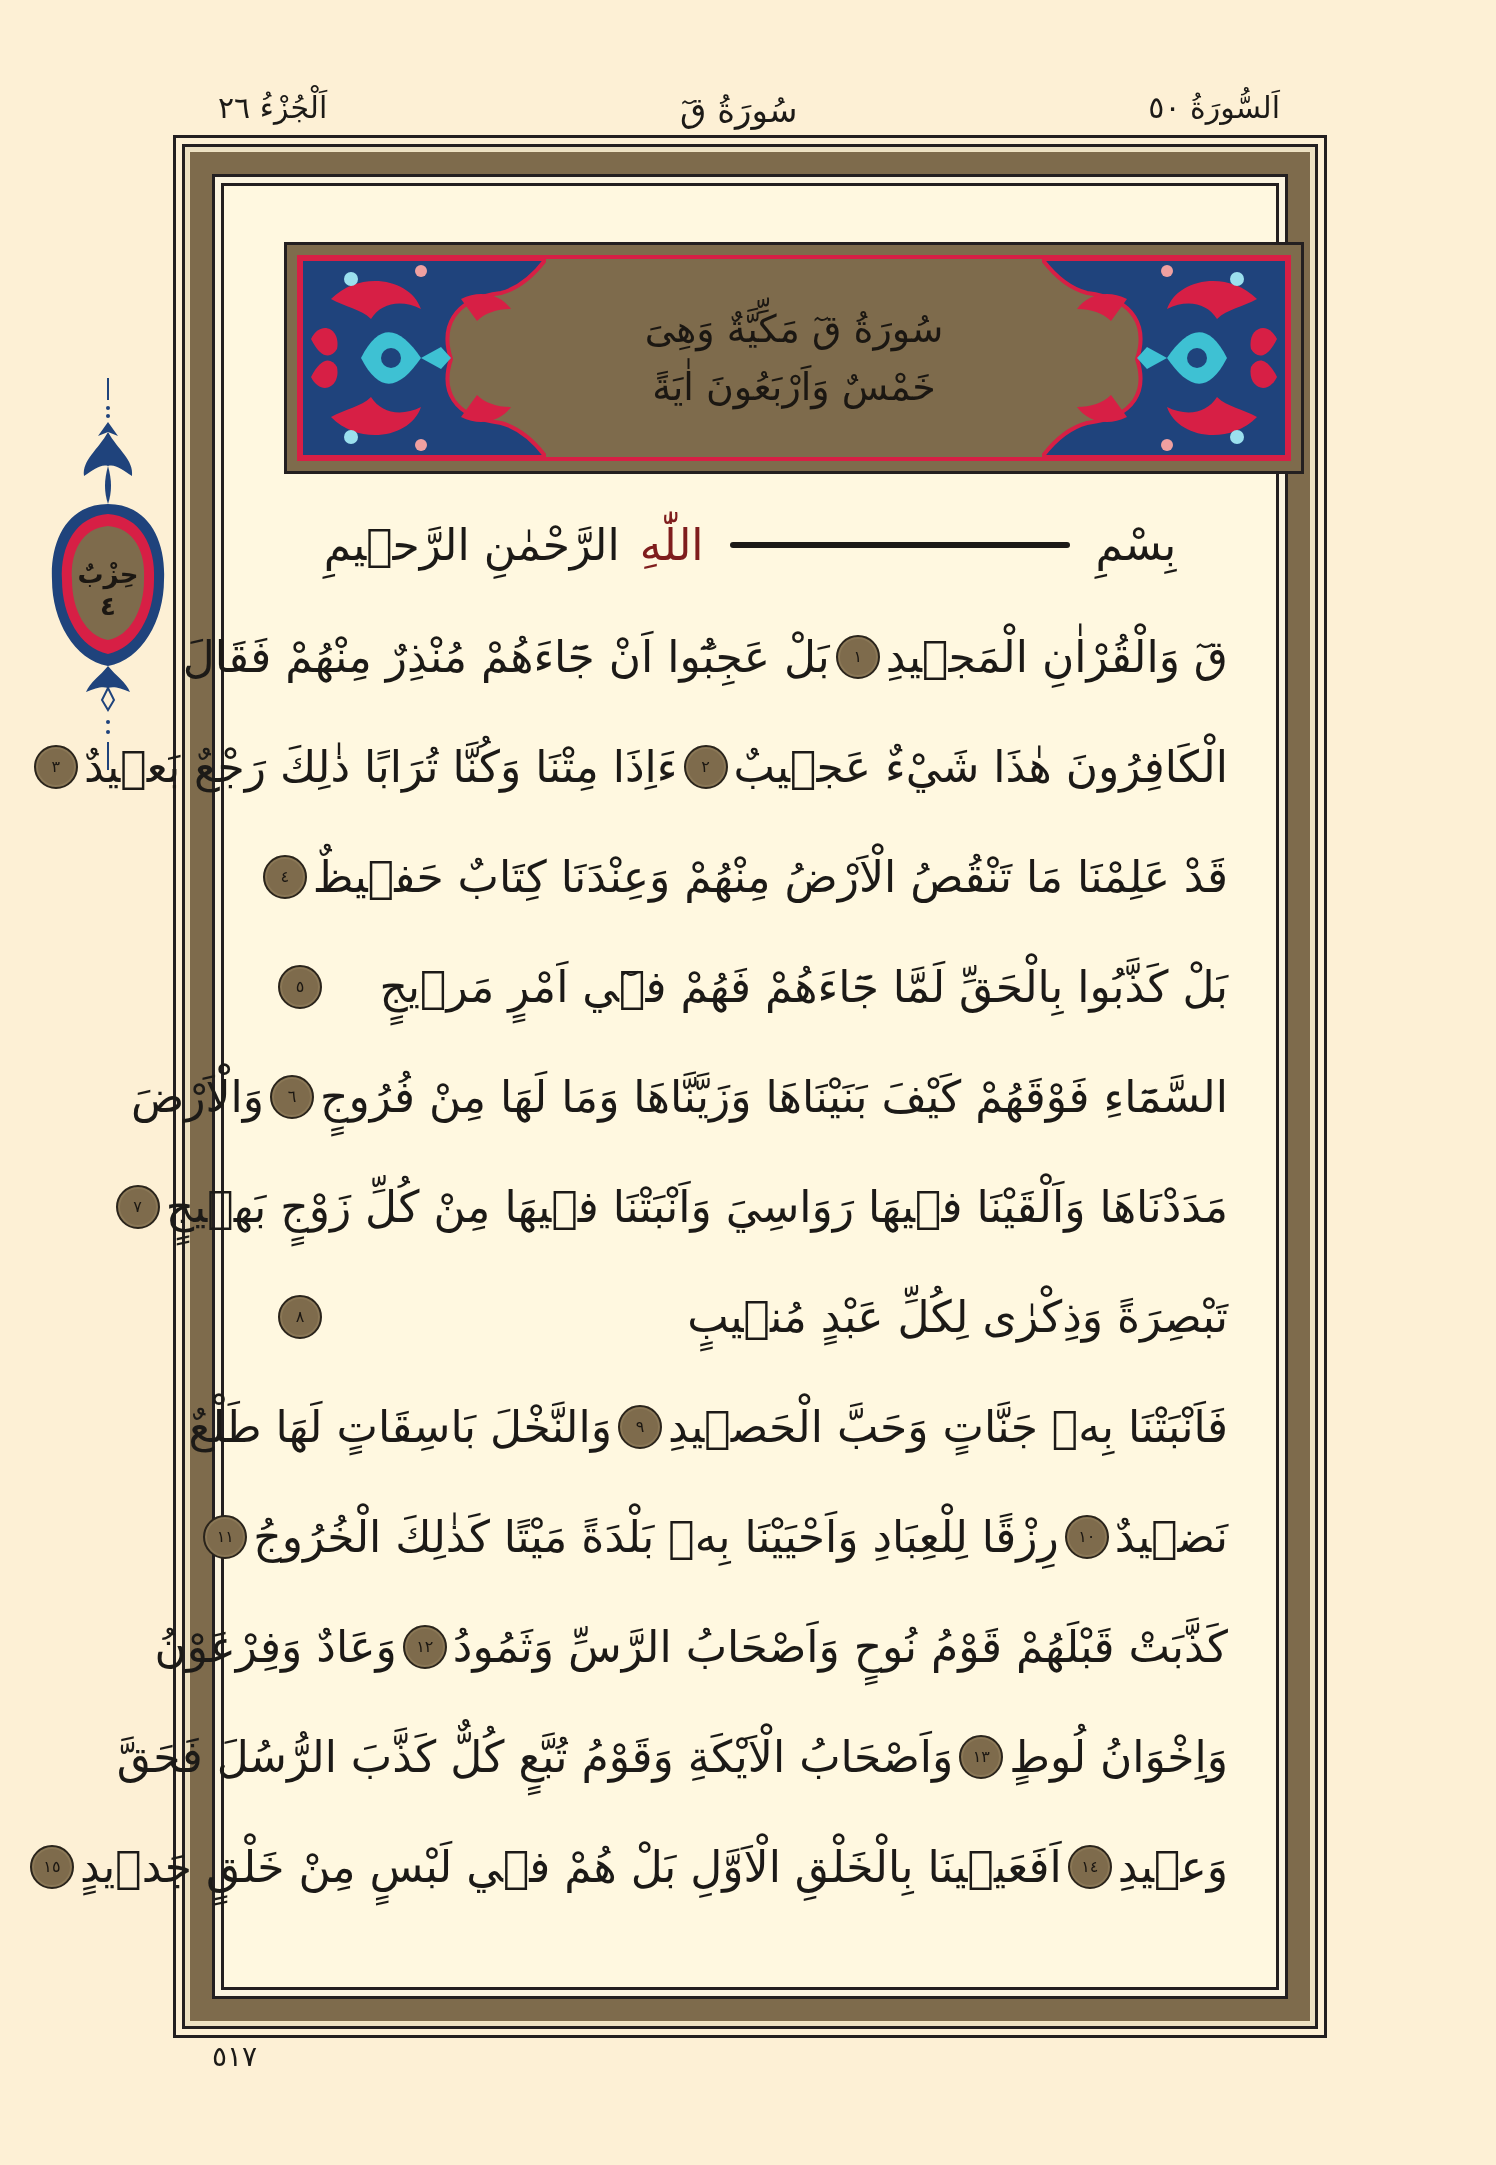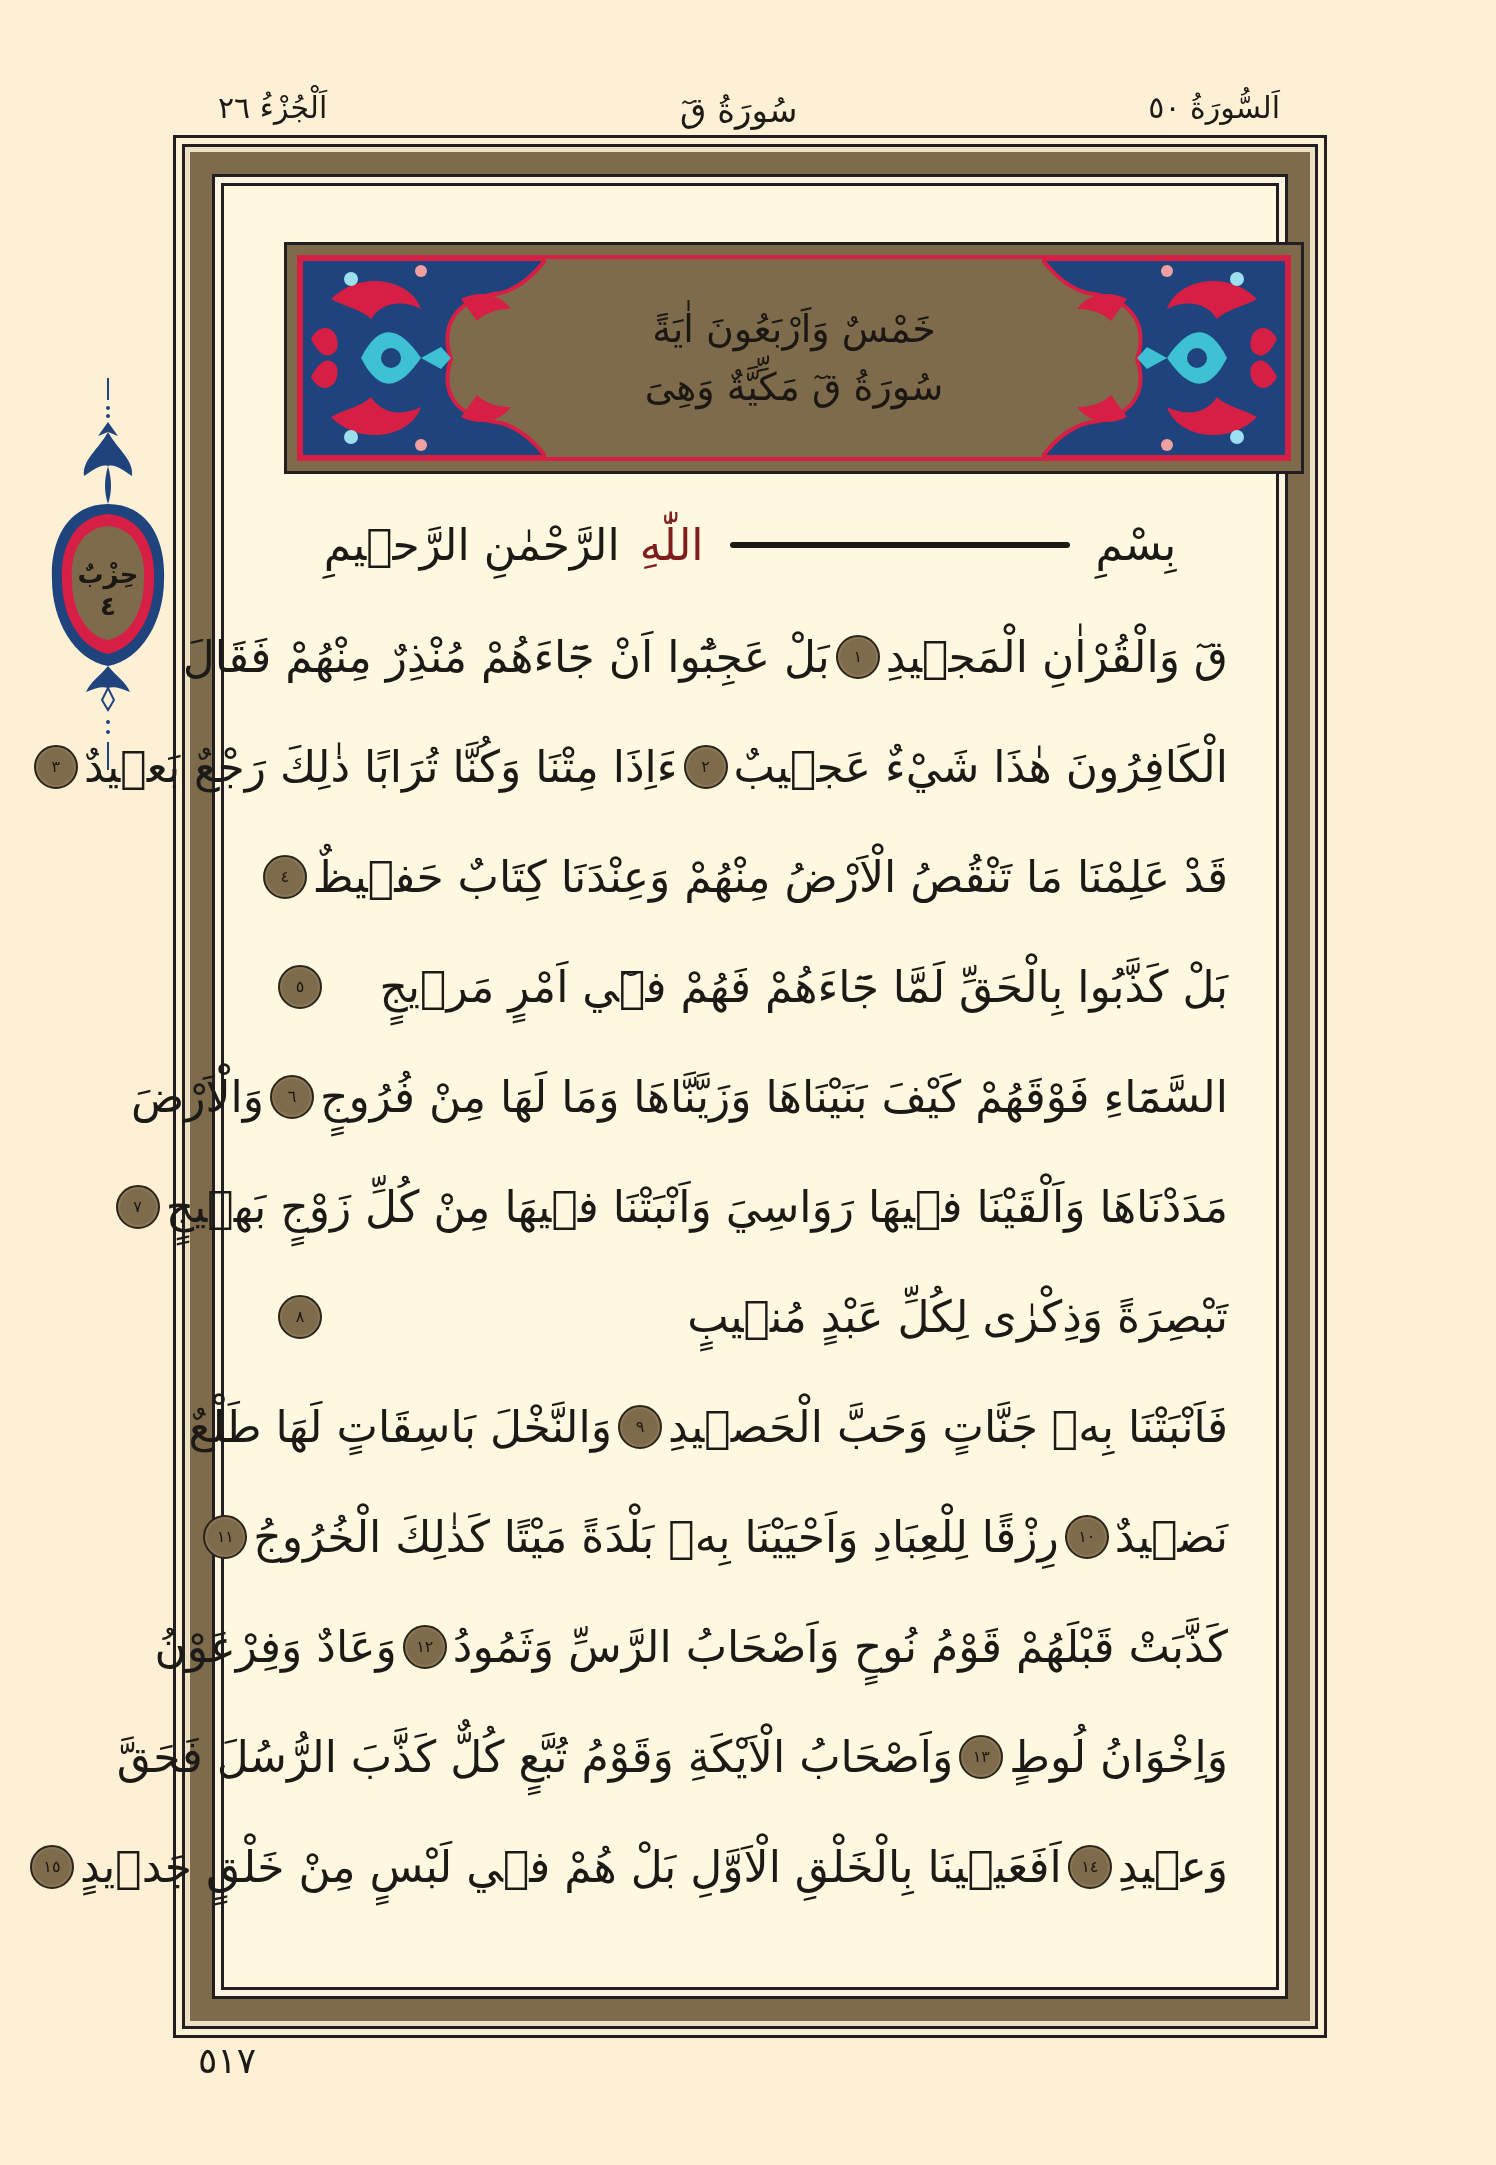--- a/index.html
+++ b/index.html
@@ -42,21 +42,21 @@
   .seg { display:inline-flex; align-items:center; gap:14px; }
   .ayah-mark { display:inline-flex; align-items:center; justify-content:center;
     width:40px; height:40px; border-radius:50%; background:#7e6b4c; border:2px solid #2a241b;
     font-size:16px; color:#1b1712; margin:0 6px; flex:0 0 auto; box-shadow:0 0 0 2px #8a7756 inset; }
 
   
   .hizb { position:absolute; left:38px; top:370px; width:140px; height:410px;font-weight:bold; }
   .hizb-label { position:absolute; left:36px; top:188px; width:68px; text-align:center; direction:rtl;
     font-size:26px; line-height:32px; color:#1b1712; }
 
-  .page-number { position:absolute; left:198px; top:2040px; font-size:36px; direction:rtl; }
+  .page-number { position:absolute; left:212px; top:2040px; font-size:28px; direction:rtl; }
 </style>
 </head>
 <body>
 
 <div class="running-header">
   <span class="rh rh-juz">اَلْجُزْءُ ٢٦</span>
   <span class="rh rh-title">سُورَةُ قٓ</span>
   <span class="rh rh-surah">اَلسُّورَةُ ٥٠</span>
 </div>
 
@@ -123,22 +123,22 @@
                 <circle cx="90" cy="99" r="10" fill="#1f437c"></circle>
                 <path d="M160 40 C180 30 200 36 210 50 C196 50 184 54 176 62 Z" fill="#d71f45"></path>
                 <path d="M160 158 C180 168 200 162 210 148 C196 148 184 144 176 136 Z" fill="#d71f45"></path>
                 <circle cx="50" cy="20" r="7" fill="#9be0ee"></circle>
                   <circle cx="120" cy="12" r="6" fill="#f0a0a0"></circle>
                 <circle cx="50" cy="178" r="7" fill="#9be0ee"></circle>
                   <circle cx="120" cy="186" r="6" fill="#f0a0a0"></circle>
               </svg>
             </div>
             <div class="sh-center">
+              <div class="sh-line">سُورَةُ قٓ مَكِّيَّةٌ وَهِىَ</div>
               <div class="sh-line">خَمْسٌ وَاَرْبَعُونَ اٰيَةً</div>
-              <div class="sh-line">سُورَةُ قٓ مَكِّيَّةٌ وَهِىَ</div>
             </div>
           </div>
 
           <div class="text-block">
             <div class="line bismillah">
               <span>بِسْمِ</span>
               <span class="bism-stroke"></span>
               <span class="bism-red">اللّٰهِ</span>
               <span>الرَّحْمٰنِ الرَّح۪يمِ</span>
             </div>

